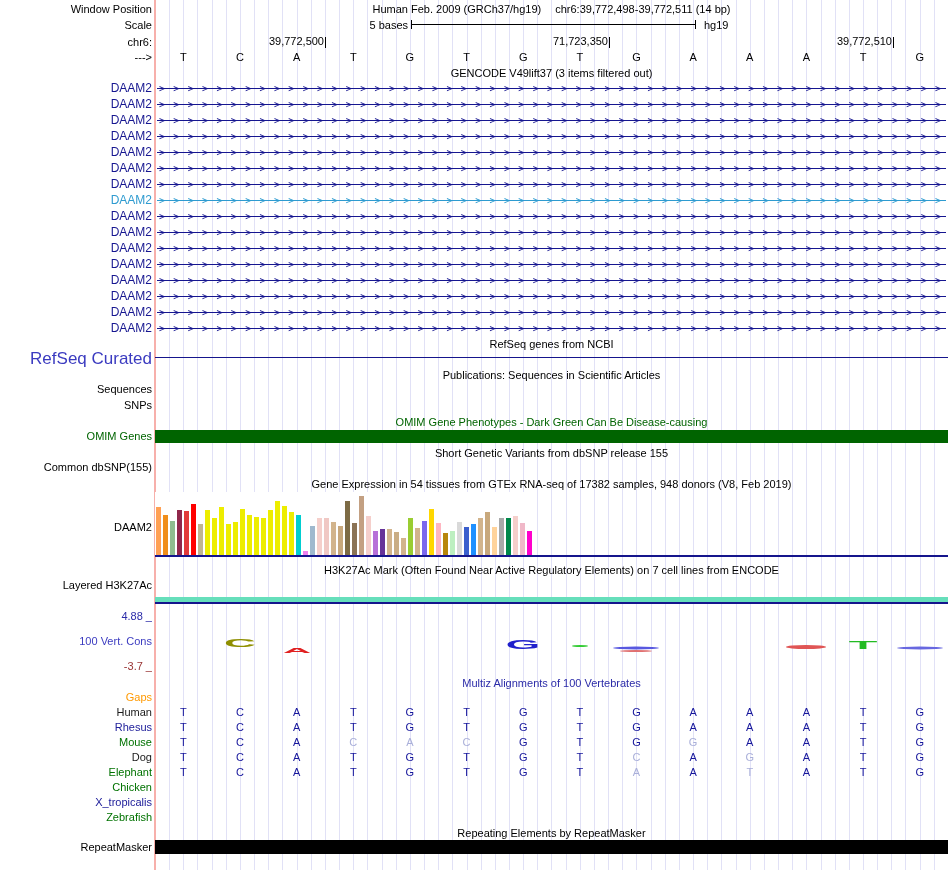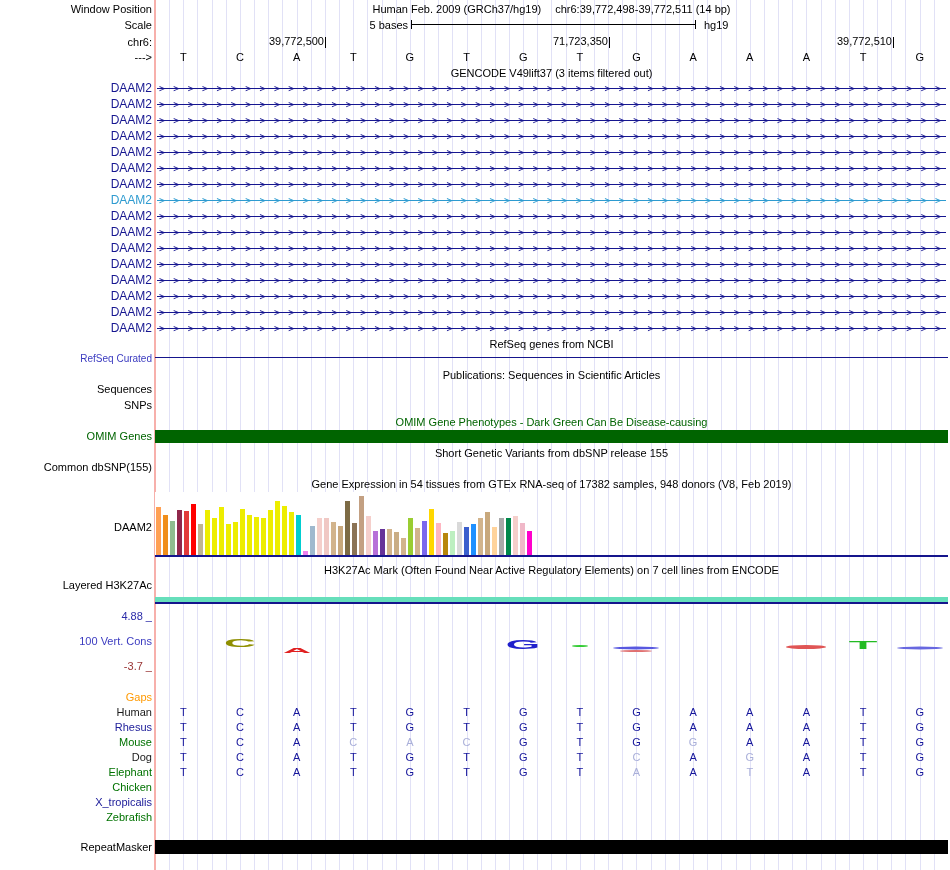--- a/index.html
+++ b/index.html
@@ -145,21 +145,21 @@
         <div class="txarrows">&gt;&gt;&gt;&gt;&gt;&gt;&gt;&gt;&gt;&gt;&gt;&gt;&gt;&gt;&gt;&gt;&gt;&gt;&gt;&gt;&gt;&gt;&gt;&gt;&gt;&gt;&gt;&gt;&gt;&gt;&gt;&gt;&gt;&gt;&gt;&gt;&gt;&gt;&gt;&gt;&gt;&gt;&gt;&gt;&gt;&gt;&gt;&gt;&gt;&gt;&gt;&gt;&gt;&gt;&gt;</div>
       </div>
       <div class="llab genelabel" style="top: 320px; color: rgb(22, 22, 144);">DAAM2</div>
       <div class="txrow" style="top: 320px; color: rgb(22, 22, 144);">
         <div class="txline" style="background: rgb(22, 22, 144);"></div>
         <div class="txarrows">&gt;&gt;&gt;&gt;&gt;&gt;&gt;&gt;&gt;&gt;&gt;&gt;&gt;&gt;&gt;&gt;&gt;&gt;&gt;&gt;&gt;&gt;&gt;&gt;&gt;&gt;&gt;&gt;&gt;&gt;&gt;&gt;&gt;&gt;&gt;&gt;&gt;&gt;&gt;&gt;&gt;&gt;&gt;&gt;&gt;&gt;&gt;&gt;&gt;&gt;&gt;&gt;&gt;&gt;&gt;</div>
       </div>
     </div>
 
   <div class="ctitle" style="top:338px">RefSeq genes from NCBI</div>
-  <div class="llab genelabel" style="top:351px;color:#3b3bc0;font-size:10px">RefSeq Curated</div>
+  <div class="llab genelabel" style="top:351px;color:#3b3bc0;font-size:17px">RefSeq Curated</div>
   <div class="hline" style="top:357px;height:1px;background:#15158c"></div>
 
   <div class="ctitle" style="top:369px">Publications: Sequences in Scientific Articles</div>
   <div class="llab" style="top:383px">Sequences</div>
   <div class="llab" style="top:399px">SNPs</div>
 
   <div class="ctitle" style="top:416px;color:#006400">OMIM Gene Phenotypes - Dark Green Can Be Disease-causing</div>
   <div class="llab" style="top:430px;color:#006400">OMIM Genes</div>
   <div class="hline" style="top:430px;height:13px;background:#006400"></div>
 
@@ -239,20 +239,21 @@
       <div class="consmark conschar" style="left: 296.607px; top: 650px; color: rgb(224, 32, 32); transform: translate(-50%, -50%) scale(1.5, 0.3);">A</div>
       <div class="consmark conschar" style="left: 523.179px; top: 644px; color: rgb(32, 32, 204); transform: translate(-50%, -50%) scale(1.7, 0.52);">G</div>
       <div class="consmark" style="left: 579.821px; top: 646px; width: 16px; height: 2px; background: rgb(51, 204, 51); border-radius: 50%;"></div>
       <div class="consmark" style="left: 636.464px; top: 648px; width: 46px; height: 3px; background: rgb(88, 88, 224); border-radius: 50%;"></div>
       <div class="consmark" style="left: 636.464px; top: 651px; width: 32px; height: 2px; background: rgb(224, 112, 112); border-radius: 50%;"></div>
       <div class="consmark" style="left: 806.393px; top: 647px; width: 40px; height: 4px; background: rgb(224, 85, 85); border-radius: 50%;"></div>
       <div class="consmark conschar" style="left: 863.036px; top: 645px; color: rgb(34, 187, 34); transform: translate(-50%, -50%) scale(1.8, 0.4);">T</div>
       <div class="consmark" style="left: 919.679px; top: 648px; width: 46px; height: 3px; background: rgb(104, 104, 224); border-radius: 50%;"></div>
     </div>
 
+  <div class="ctitle" style="top:677px;color:#2b2ba8">Multiz Alignments of 100 Vertebrates</div>
   <div id="multiz">
       <div class="llab" style="top: 691px; color: rgb(255, 153, 0);">Gaps</div>
       <div class="llab" style="top: 706px; color: rgb(26, 26, 26);">Human</div>
       <div class="baseletter" style="left: 183.321px; top: 706px; color: rgb(21, 21, 155);">T</div>
       <div class="baseletter" style="left: 239.964px; top: 706px; color: rgb(21, 21, 155);">C</div>
       <div class="baseletter" style="left: 296.607px; top: 706px; color: rgb(21, 21, 155);">A</div>
       <div class="baseletter" style="left: 353.25px; top: 706px; color: rgb(21, 21, 155);">T</div>
       <div class="baseletter" style="left: 409.893px; top: 706px; color: rgb(21, 21, 155);">G</div>
       <div class="baseletter" style="left: 466.536px; top: 706px; color: rgb(21, 21, 155);">T</div>
       <div class="baseletter" style="left: 523.179px; top: 706px; color: rgb(21, 21, 155);">G</div>
@@ -321,15 +322,16 @@
       <div class="baseletter" style="left: 693.107px; top: 766px; color: rgb(21, 21, 155);">A</div>
       <div class="baseletter" style="left: 749.75px; top: 766px; color: rgb(169, 175, 217);">T</div>
       <div class="baseletter" style="left: 806.393px; top: 766px; color: rgb(21, 21, 155);">A</div>
       <div class="baseletter" style="left: 863.036px; top: 766px; color: rgb(21, 21, 155);">T</div>
       <div class="baseletter" style="left: 919.679px; top: 766px; color: rgb(21, 21, 155);">G</div>
       <div class="llab" style="top: 781px; color: rgb(0, 114, 0);">Chicken</div>
       <div class="llab" style="top: 796px; color: rgb(32, 32, 155);">X_tropicalis</div>
       <div class="llab" style="top: 811px; color: rgb(0, 114, 0);">Zebrafish</div>
     </div>
 
+  <div class="ctitle" style="top:827px">Repeating Elements by RepeatMasker</div>
   <div class="llab" style="top:841px">RepeatMasker</div>
   <div class="hline" style="top:840px;height:14px;background:#000"></div>
 </div>
 
 </body></html>

